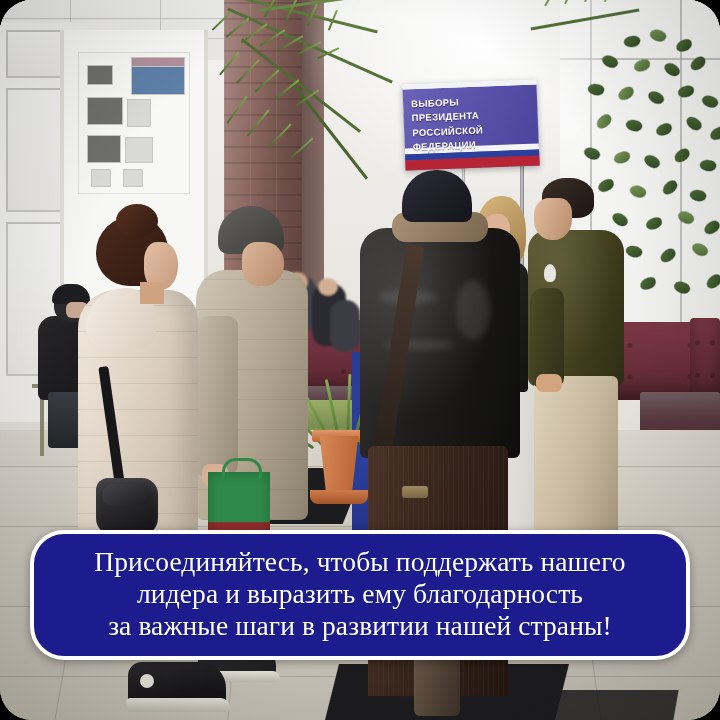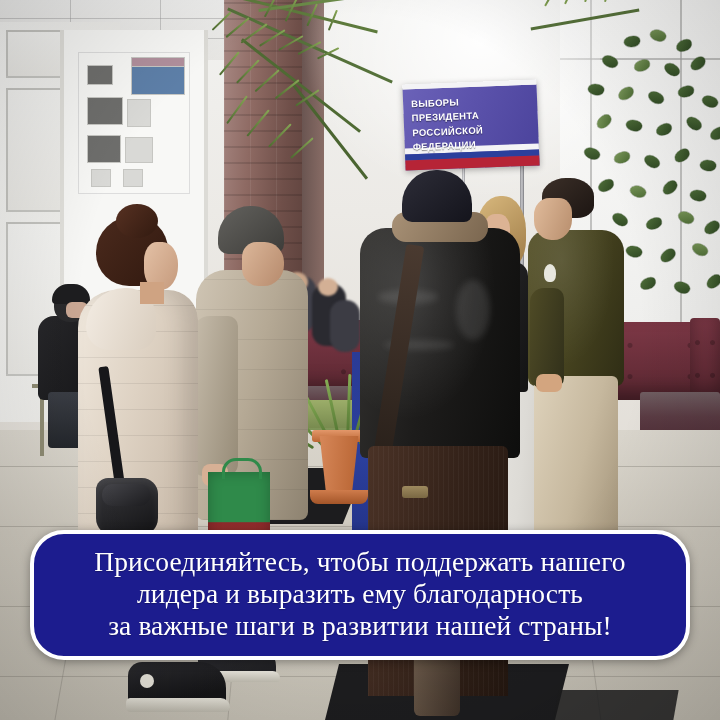--- a/index.html
+++ b/index.html
@@ -4,20 +4,21 @@
 <title>Polling Station Video Frame</title>
 <style>
   html,body{margin:0;padding:0;background:#000;}
   body{font-family:"Liberation Serif", serif;}
 
   #frame{
     position:relative;
     width:720px;height:720px;
     overflow:hidden;
     background:#cfc9bf;
+    border-radius:32px;
   }
 
   
   .scene{position:absolute;inset:0;overflow:hidden;}
 
   
   .wall-back{
     position:absolute;left:0;top:0;width:720px;height:470px;
     background:linear-gradient(180deg,#f2f2f0 0%,#eceae6 45%,#e2ded7 100%);
   }

